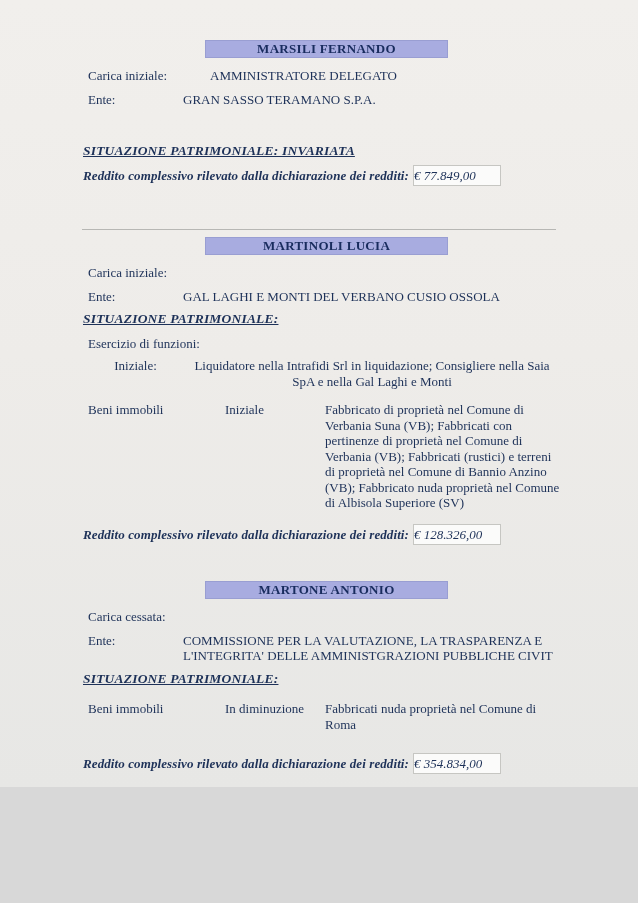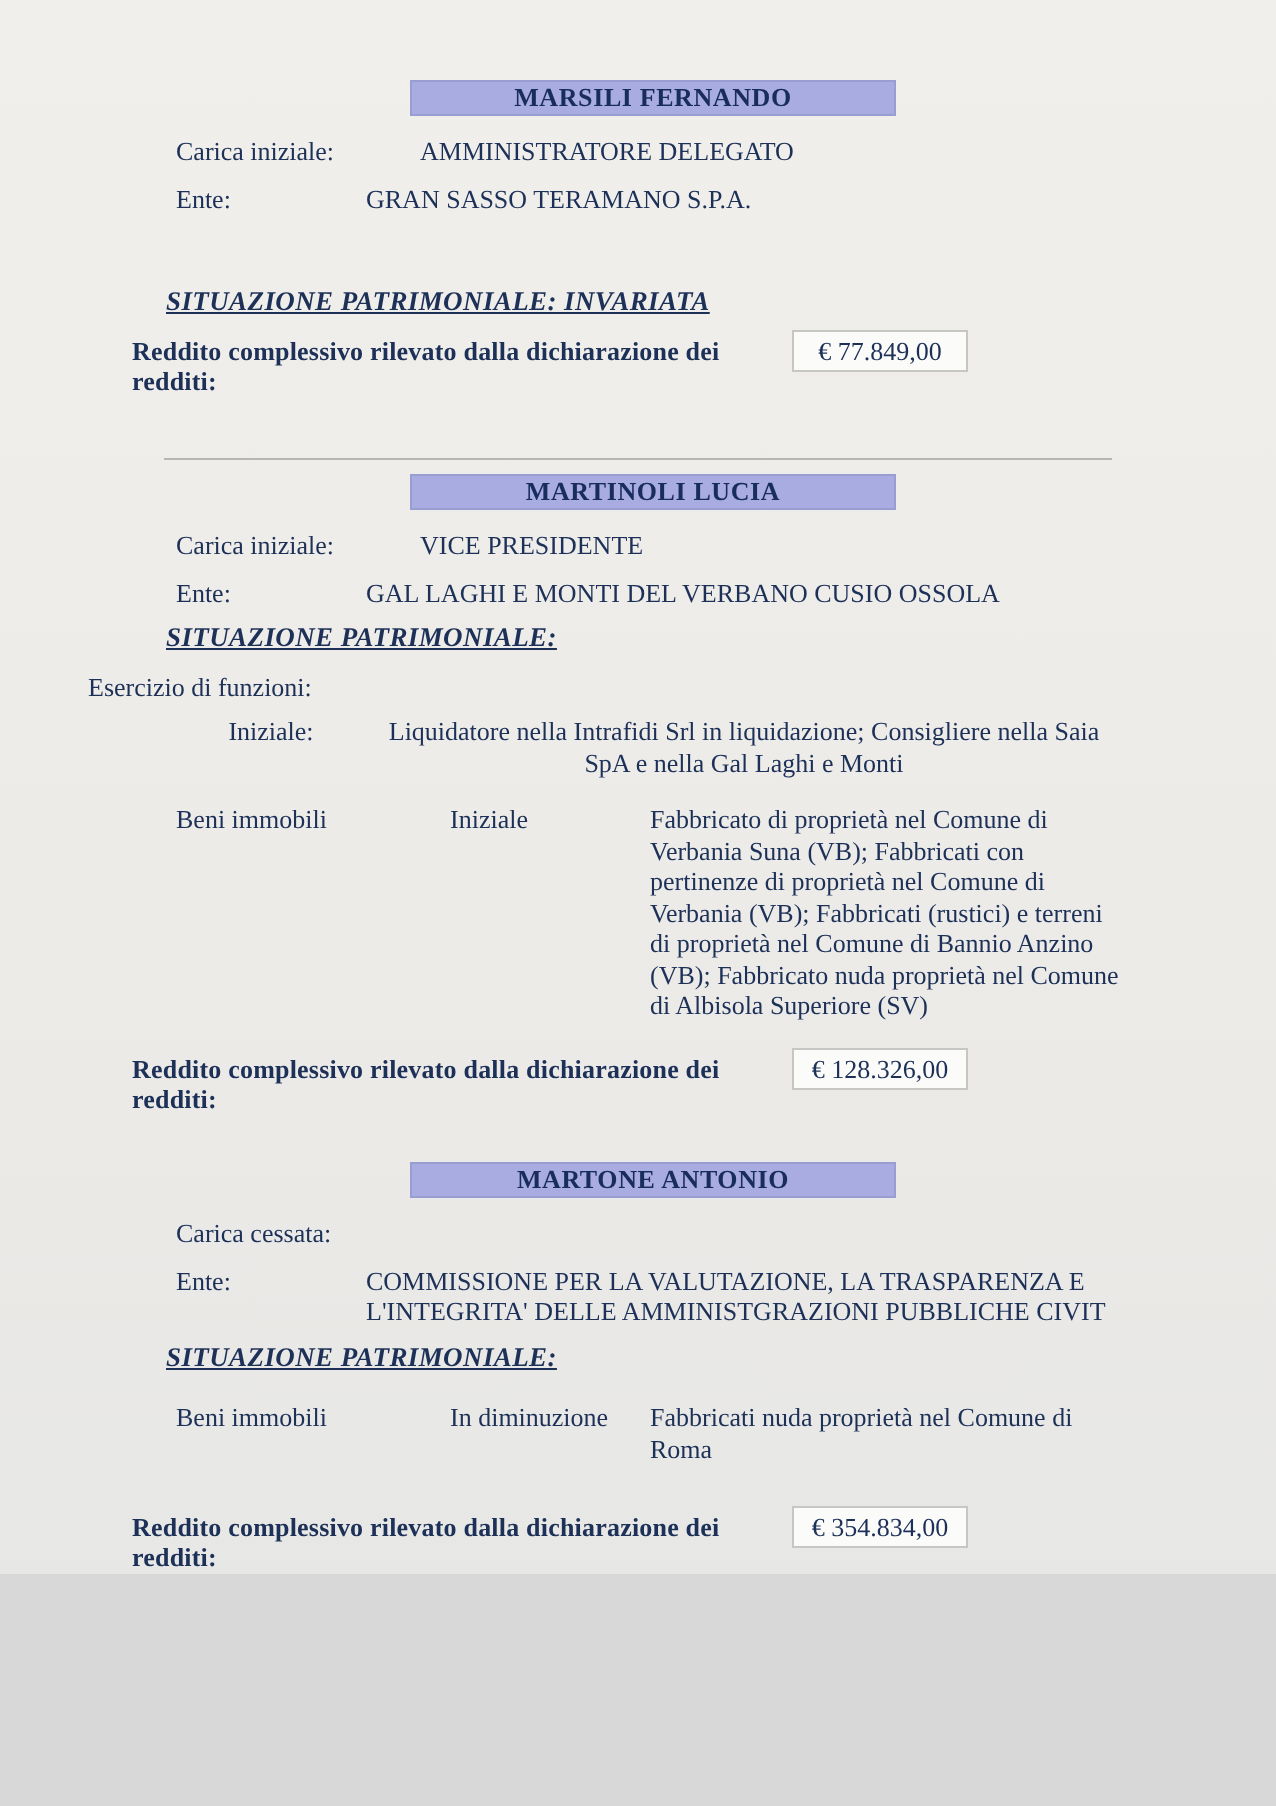--- a/index.html
+++ b/index.html
@@ -39,34 +39,34 @@
   .sit {
     margin-left: 83px;
     font-weight: bold;
     font-style: italic;
     text-decoration: underline;
     font-size: 13.5px;
     letter-spacing: 0.2px;
     line-height: 16px;
   }
 
-  .note { padding-left: 44px; line-height: 15px; }
+  .note { padding-left: 88px; line-height: 15px; }
 
   .beni-row { display: flex; padding-left: 88px; line-height: 15.5px; }
   .beni-row .b1 { flex: 0 0 137px; }
   .beni-row .b2 { flex: 0 0 100px; }
   .beni-row .b3 { width: 237px; }
 
-  .reddito-row { display: flex; align-items: flex-start; padding-left: 66px; }
+  .reddito-row { display: flex; align-items: flex-start; padding-left: 83px; font-style: italic; }
   .reddito-row .rlabel { flex: 0 0 330px; font-weight: bold; line-height: 15px; padding-top: 3px; letter-spacing: 0.1px; }
   .money-box {
     width: 88px; height: 21px;
     background: #fbfbfa;
     border: 1px solid #c6c6c2;
-    text-align: center;
+    text-align: left;
     line-height: 19px;
     font-size: 13px;
     color: #1d3158;
   }
 
   .divider {
     position: absolute; top: 229px; left: 82px; width: 474px;
     border-top: 1px solid #b7b7b4; height: 0;
   }
 
@@ -110,21 +110,20 @@
       <span class="money-box">€ 77.849,00</span>
     </div>
   </div>
 
   <div class="divider"></div>
 
   <div class="section" id="sec2">
     <div class="band">MARTINOLI LUCIA</div>
     <div class="f-row mt10">
       <span class="lbl">Carica iniziale:</span>
-      <span class="val">VICE PRESIDENTE</span>
     </div>
     <div class="f-row mt9">
       <span class="lbl">Ente:</span>
       <span class="val">GAL LAGHI E MONTI DEL VERBANO CUSIO OSSOLA</span>
     </div>
     <div class="sit mt7">SITUAZIONE PATRIMONIALE:</div>
     <div class="note mt9">Esercizio di funzioni:</div>
     <div class="f-row mt7" style="line-height:15.5px;text-align:center;">
       <span class="lbl">Iniziale:</span>
       <span class="val">Liquidatore nella Intrafidi Srl in liquidazione; Consigliere nella Saia SpA e nella Gal Laghi e Monti</span>

